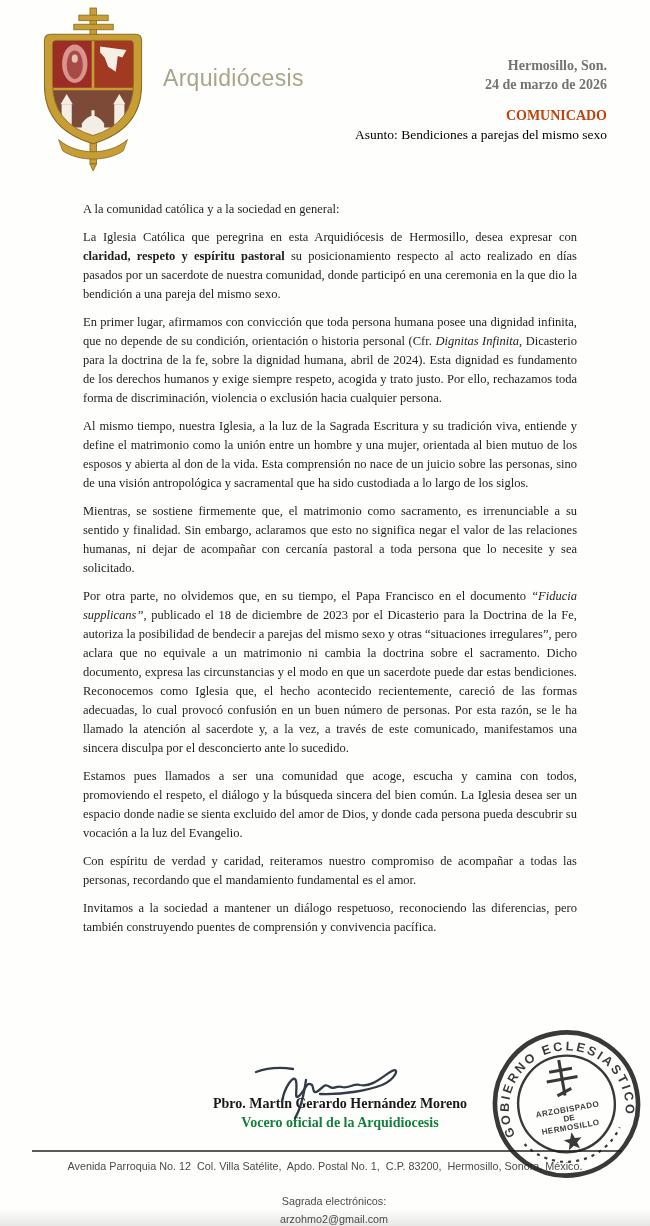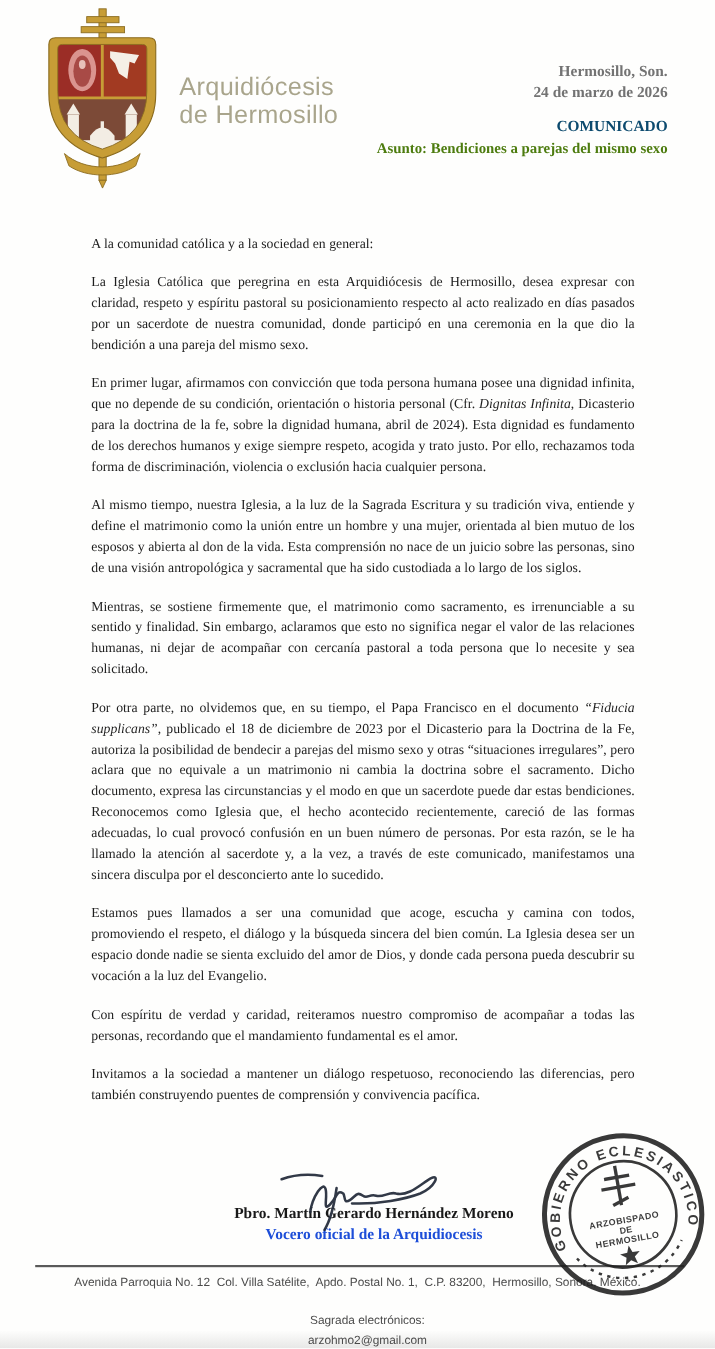--- a/index.html
+++ b/index.html
@@ -10,30 +10,30 @@
   }
   
   .coat{position:absolute;left:36px;top:6px;width:114px;height:166px;}
   .brand{
     position:absolute;left:163px;top:53px;
     font-family:"Liberation Sans","DejaVu Sans",sans-serif;
     font-size:23px;line-height:26px;font-weight:500;color:#a9a58c;letter-spacing:.3px;margin-top:12px;
   }
   .head-right{position:absolute;right:43px;top:56px;text-align:right;}
   .place,.date{font-size:14px;line-height:19px;font-weight:600;color:#737373;}
-  .doctype{font-size:14px;line-height:18px;font-weight:600;color:#0c4a6e;margin-top:13px;}
-  .subject{font-size:13.5px;line-height:18px;font-weight:700;color:#4d7c0f;margin-top:1px;}
+  .doctype{font-size:14px;line-height:18px;font-weight:600;color:#c2410c;margin-top:13px;}
+  .subject{font-size:13.5px;line-height:18px;font-weight:400;color:#000000;margin-top:1px;}
   
   .body{position:absolute;left:83px;top:196px;width:494px;
         font-size:12.5px;line-height:19px;text-align:justify;color:#1e1e1e;}
-  .body p{margin:16px 0 9px 0;}
+  .body p{margin:4px 0 9px 0;}
   
   .sig{position:absolute;left:140px;top:1094px;width:400px;text-align:center;}
   .sig-name{font-size:14px;line-height:19px;font-weight:700;color:#191919;}
-  .sig-title{font-size:14px;line-height:19px;font-weight:700;color:#1d4ed8;text-align:center;}
+  .sig-title{font-size:14px;line-height:19px;font-weight:700;color:#15803d;text-align:center;}
   .sig-scrawl{position:absolute;left:108px;top:-34px;width:170px;height:62px;overflow:visible;}
   
   .seal{position:absolute;left:490px;top:1026px;width:153px;height:156px;z-index:3;}
   .seal text,.seal textPath{font-family:"Liberation Sans","DejaVu Sans",sans-serif;}
   
   .footer{position:absolute;left:0;top:1150px;width:650px;z-index:1;
           font-family:"Liberation Sans","DejaVu Sans",sans-serif;color:#4b4b4b;text-align:center;}
   .rule{border-top:2px solid #5a5a5a;margin:0 28px 6px 32px;}
   .f1,.f2,.f3{font-size:10.8px;line-height:17.5px;white-space:pre-wrap;text-align:center;}
   .f2 span{display:inline-block;}
@@ -83,34 +83,33 @@
       </g>
 
       <line x1="56" y1="28" x2="56" y2="82" stroke="#c79d36" stroke-width="2.6"></line>
       <line x1="14" y1="82" x2="104" y2="82" stroke="#c79d36" stroke-width="2.6"></line>
     </g>
     <path d="M20,34 h72 q4,0 4,4 v38 q0,40 -40,52 q-40,-12 -40,-52 v-38 q0,-4 4,-4 z" fill="none" stroke="#8a6b1f" stroke-width="0.8"></path>
   </svg>
 
   <div class="brand">
     <div>Arquidiócesis</div>
-    <div>de Hermosillo</div>
   </div>
 
   <div class="head-right">
     <div class="place">Hermosillo, Son.</div>
     <div class="date">24 de marzo de 2026</div>
     <div class="doctype">COMUNICADO</div>
     <div class="subject">Asunto: Bendiciones a parejas del mismo sexo</div>
   </div>
 
   <main class="body">
     <p class="salutation">A la comunidad católica y a la sociedad en general:</p>
     <div id="paras">
-        <p><span>La Iglesia Católica que peregrina en esta Arquidiócesis de Hermosillo, desea expresar con </span><span style="font-weight: 400;">claridad, respeto y espíritu pastoral</span><span> su posicionamiento respecto al acto realizado en días pasados por un sacerdote de nuestra comunidad, donde participó en una ceremonia en la que dio la bendición a una pareja del mismo sexo.</span></p>
+        <p><span>La Iglesia Católica que peregrina en esta Arquidiócesis de Hermosillo, desea expresar con </span><span style="font-weight: 700;">claridad, respeto y espíritu pastoral</span><span> su posicionamiento respecto al acto realizado en días pasados por un sacerdote de nuestra comunidad, donde participó en una ceremonia en la que dio la bendición a una pareja del mismo sexo.</span></p>
         <p><span>En primer lugar, afirmamos con convicción que toda persona humana posee una dignidad infinita, que no depende de su condición, orientación o historia personal (Cfr. </span><span style="font-style: italic;">Dignitas Infinita</span><span>, Dicasterio para la doctrina de la fe, sobre la dignidad humana, abril de 2024). Esta dignidad es fundamento de los derechos humanos y exige siempre respeto, acogida y trato justo. Por ello, rechazamos toda forma de discriminación, violencia o exclusión hacia cualquier persona.</span></p>
         <p><span>Al mismo tiempo, nuestra Iglesia, a la luz de la Sagrada Escritura y su tradición viva, entiende y define el matrimonio como la unión entre un hombre y una mujer, orientada al bien mutuo de los esposos y abierta al don de la vida. Esta comprensión no nace de un juicio sobre las personas, sino de una visión antropológica y sacramental que ha sido custodiada a lo largo de los siglos.</span></p>
         <p><span>Mientras, se sostiene firmemente que, el matrimonio como sacramento, es irrenunciable a su sentido y finalidad. Sin embargo,  aclaramos que esto no significa negar el valor de las relaciones humanas, ni dejar de acompañar con cercanía pastoral a toda persona que lo necesite y sea solicitado.</span></p>
         <p><span>Por otra parte, no olvidemos que, en su tiempo, el Papa Francisco en el documento </span><span style="font-style: italic;">“Fiducia supplicans”</span><span>, publicado el 18 de diciembre de 2023 por el Dicasterio para la Doctrina de la Fe, autoriza la posibilidad de bendecir a parejas del mismo sexo y otras “situaciones irregulares”, pero aclara que no equivale a un matrimonio ni cambia la doctrina sobre el sacramento. Dicho documento, expresa las circunstancias y el modo en que un sacerdote puede dar estas bendiciones. Reconocemos como Iglesia que, el hecho acontecido recientemente, careció de las formas adecuadas, lo cual provocó confusión en un buen número de personas. Por esta razón, se le ha llamado la atención al sacerdote y, a la vez, a través de este comunicado, manifestamos una sincera disculpa por el desconcierto ante lo sucedido.</span></p>
         <p><span>Estamos pues llamados a ser una comunidad que acoge, escucha y camina con todos, promoviendo el respeto, el diálogo y la búsqueda sincera del bien común. La Iglesia desea ser un espacio donde nadie se sienta excluido del amor de Dios, y donde cada persona pueda descubrir su vocación a la luz del Evangelio.</span></p>
         <p><span>Con espíritu de verdad y caridad, reiteramos nuestro compromiso de acompañar a todas las personas, recordando que el mandamiento fundamental es el amor.</span></p>
         <p><span>Invitamos a la sociedad a mantener un diálogo respetuoso, reconociendo las diferencias, pero también construyendo puentes de comprensión y convivencia pacífica.</span></p>
       </div>
   </main>
 

